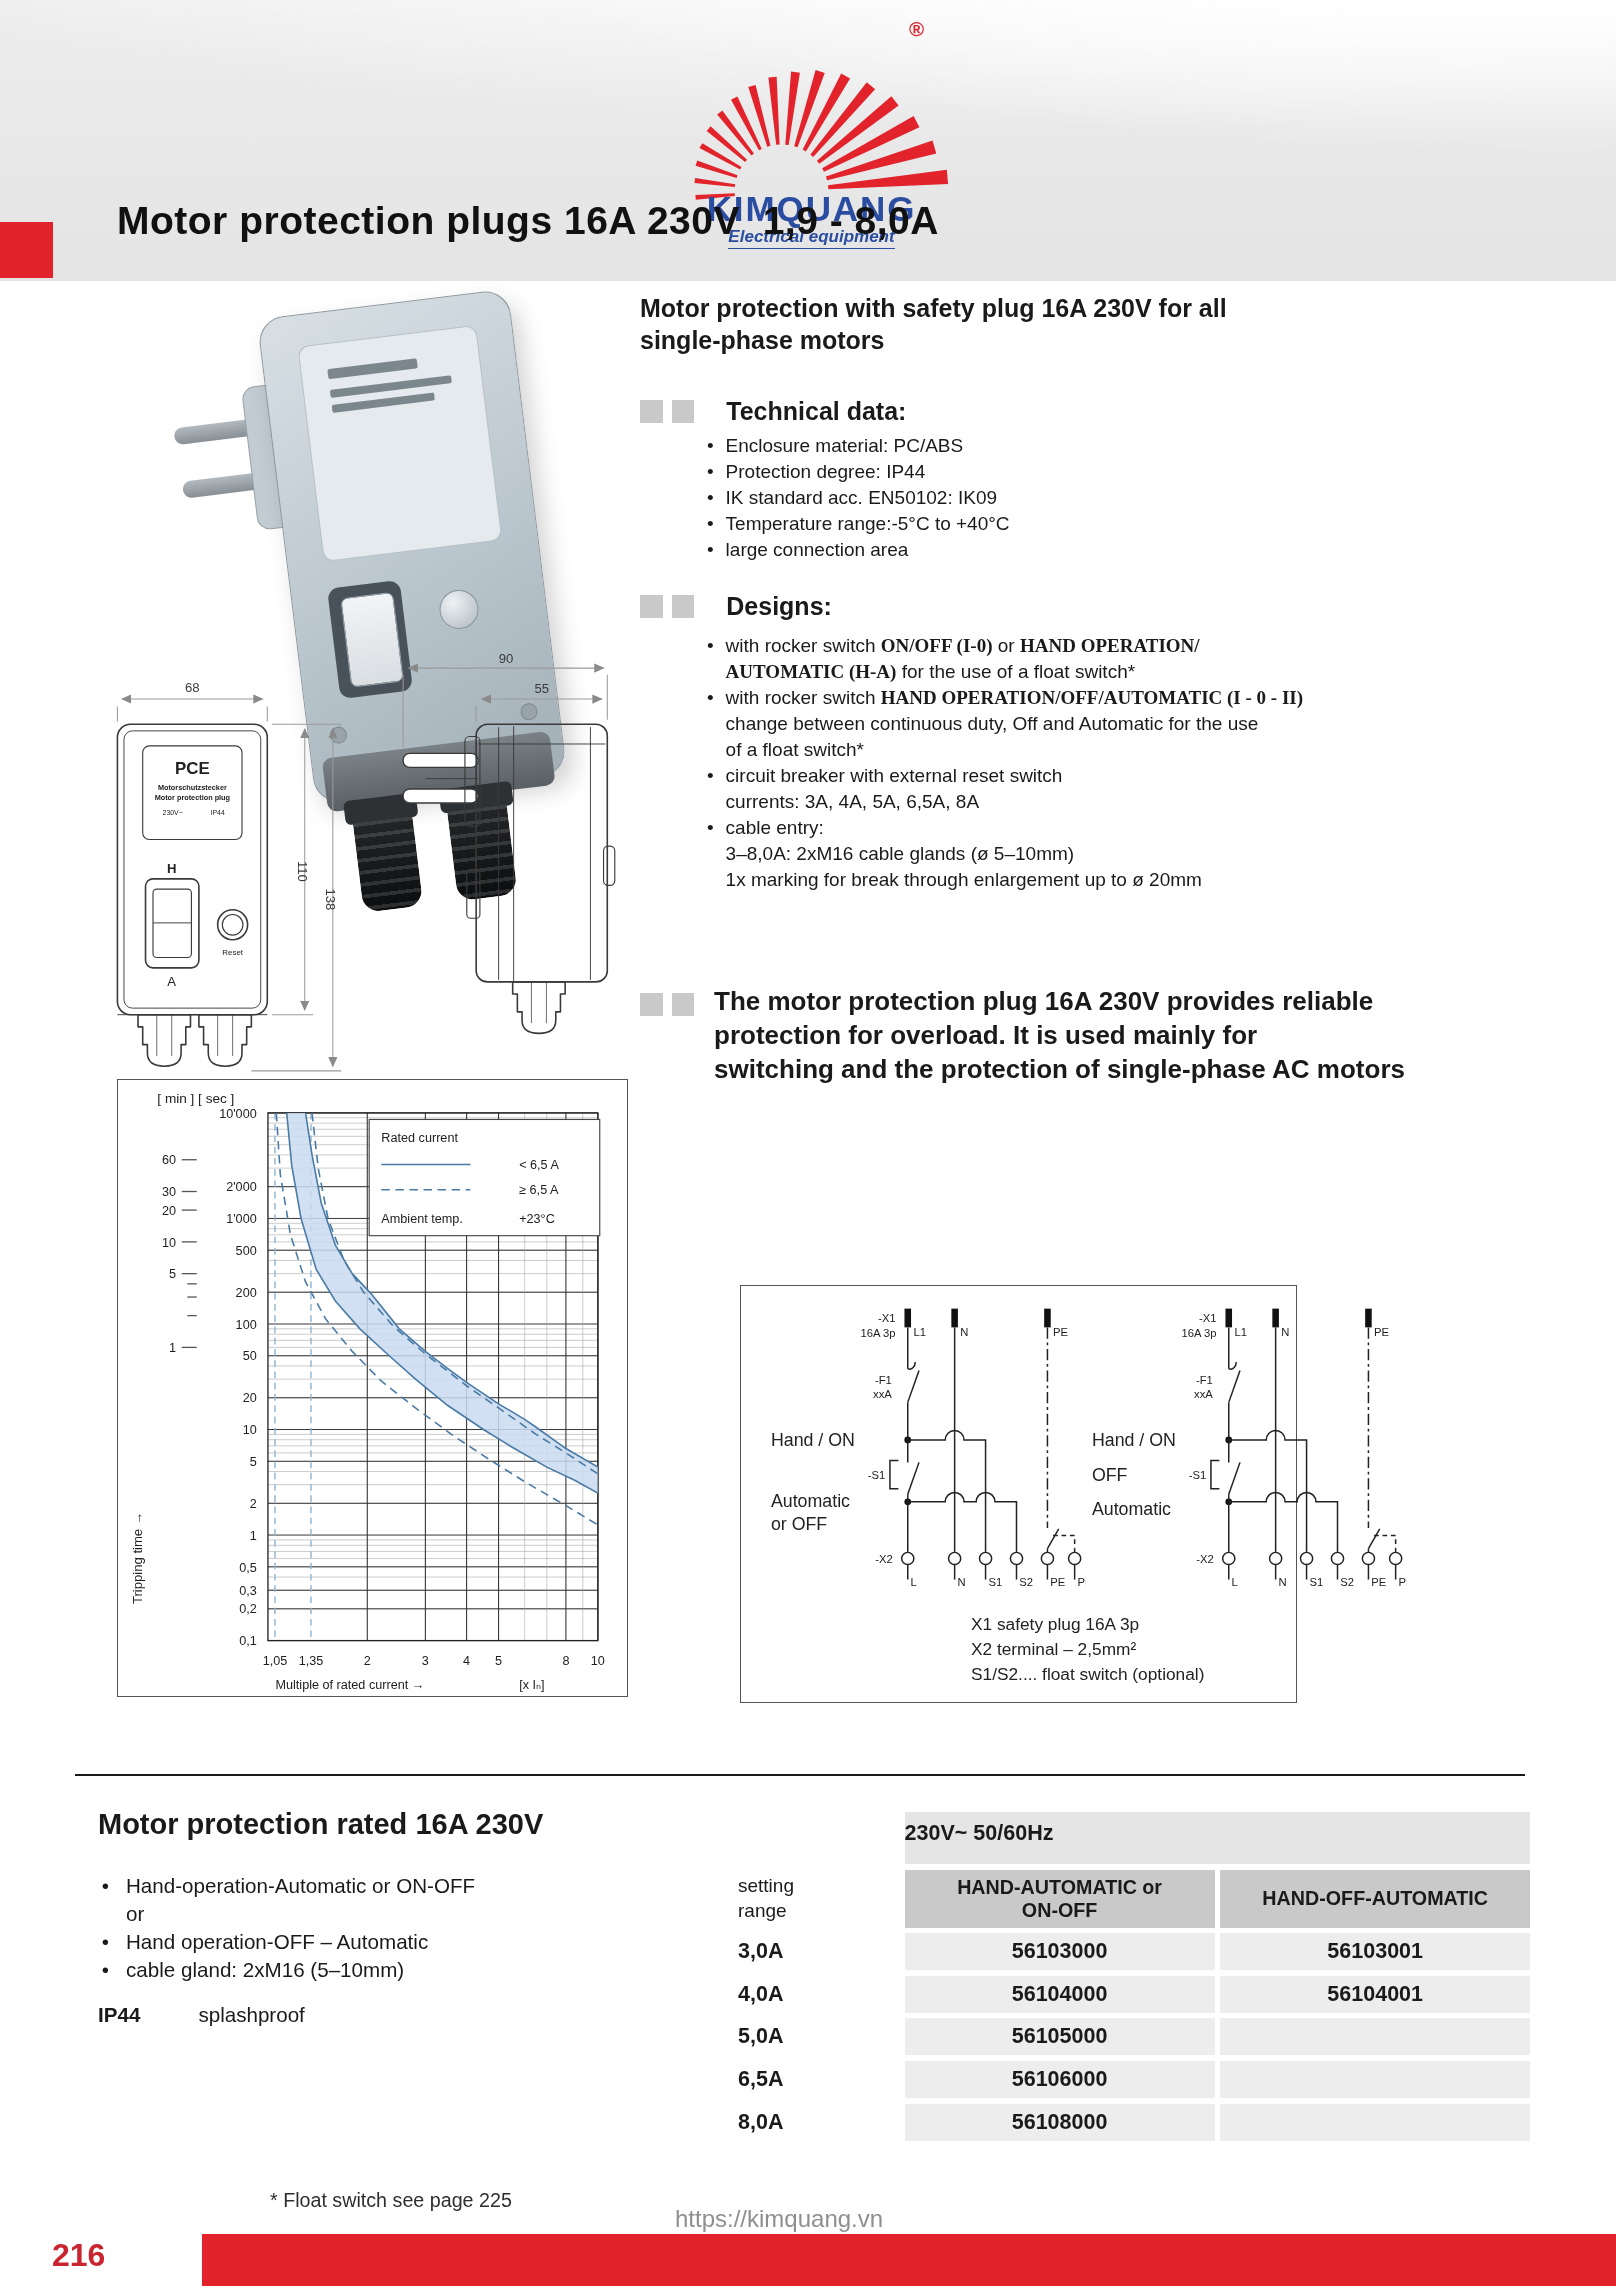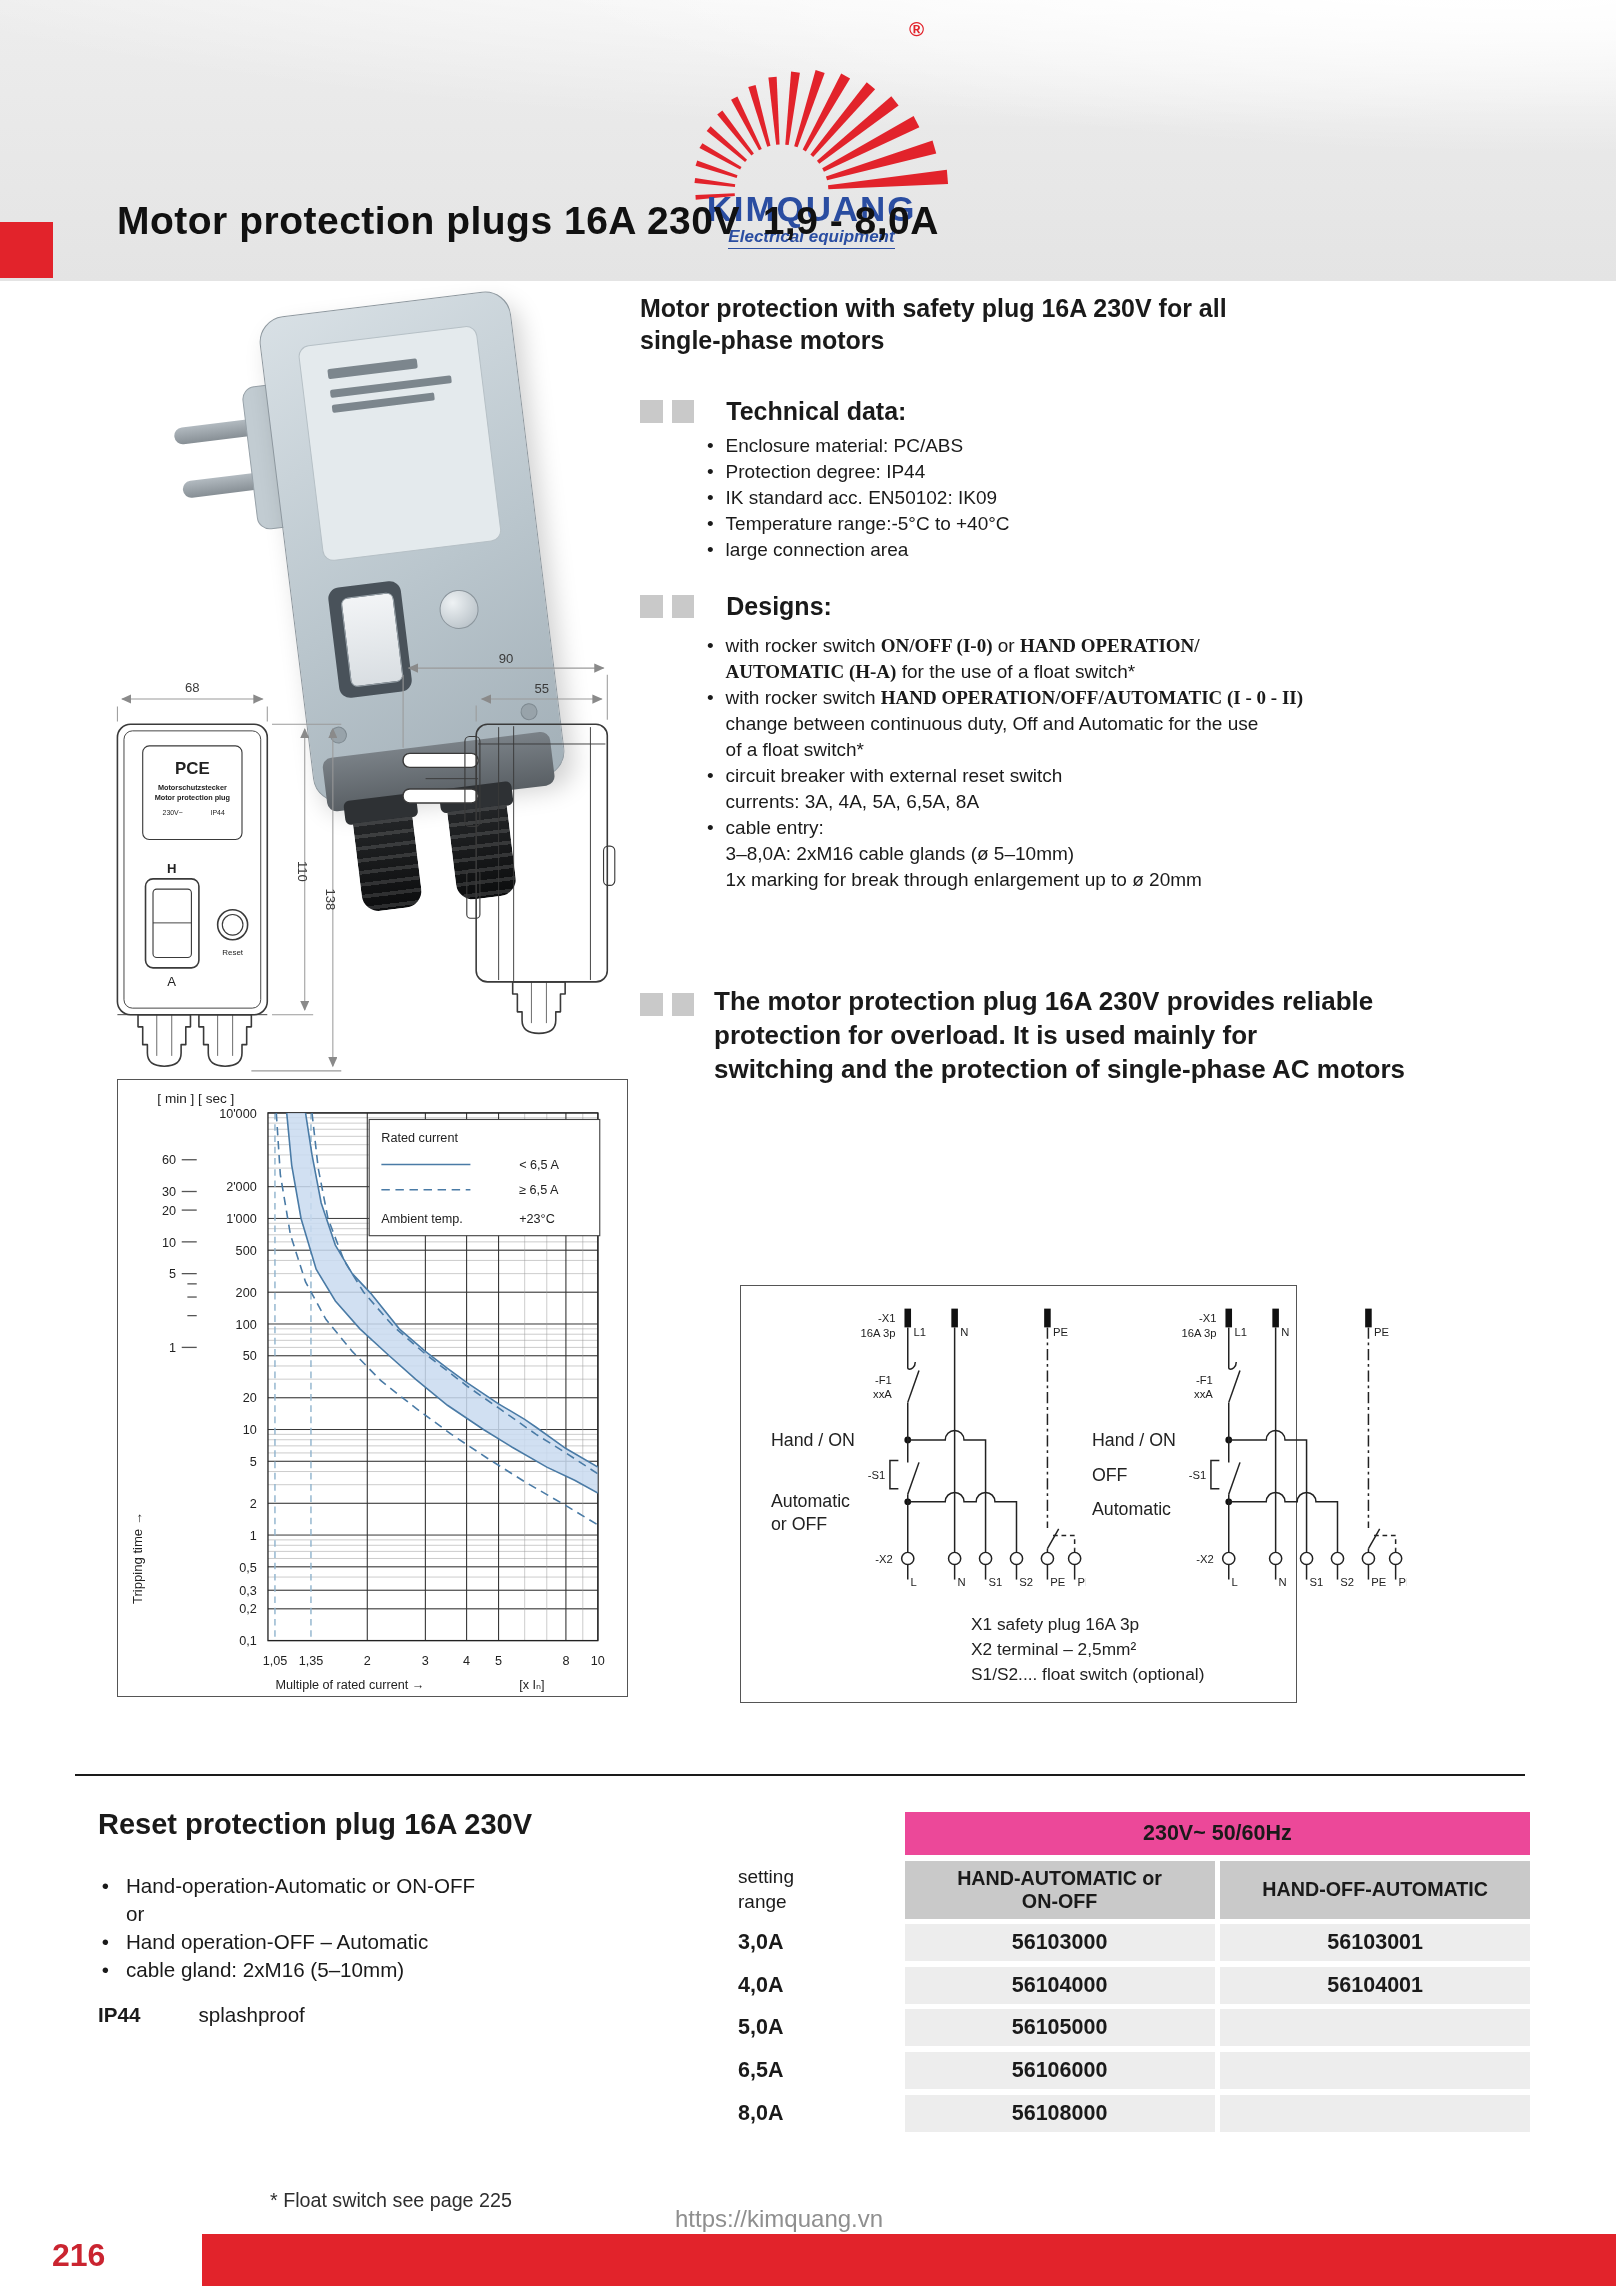--- a/index.html
+++ b/index.html
@@ -81,21 +81,21 @@
   .rule{position:absolute;left:75px;top:1774px;width:1450px;height:1.9px;background:#1a1a1a;}
   .order-heading{position:absolute;left:98px;top:1808px;margin:0;font-size:29px;font-weight:bold;}
   ul.order-bullets{position:absolute;left:98px;top:1872px;margin:0;padding:0;list-style:none;font-size:20.6px;}
   ul.order-bullets li{position:relative;padding-left:28px;line-height:28px;}
   ul.order-bullets li.dot::before{content:"•";position:absolute;left:3.7px;top:0;}
   .ip-row{position:absolute;left:98px;top:2003px;font-size:20.6px;text-align:center;}
   .ip-row b{font-weight:bold;}
   .ip-row span{margin-left:58px;}
   .order-grid{position:absolute;left:738px;top:1812px;display:grid;
               grid-template-columns:161px 310px 310px;column-gap:5.6px;row-gap:5.6px;}
-  .og-vh{grid-column:2/4;background:#ec4899;height:43px;line-height:43px;text-align:center;
+  .og-vh{grid-column:2/4;background:#e5e5e5;height:52px;line-height:43px;text-align:left;
          font-size:21.5px;font-weight:bold;}
   .og-ch{background:#c9c9c9;min-height:58px;display:flex;align-items:center;justify-content:center;
          text-align:center;font-size:19.7px;font-weight:bold;padding:0 37px;box-sizing:border-box;}
   .og-sr{font-size:19px;font-weight:normal;line-height:25px;padding-top:3.7px;}
   .og-set{font-size:21.5px;font-weight:bold;line-height:37px;}
   .og-cell{background:#ededed;height:37px;line-height:37px;text-align:center;
            font-size:21.5px;font-weight:bold;}
   .og-empty{background:transparent;}
   
   .footnote{position:absolute;left:270px;top:2189px;font-size:19.7px;color:#2e2e2e;}
@@ -560,21 +560,21 @@
     </svg>
 
     <div class="circ-notes">
       <div>X1 safety plug 16A 3p</div>
       <div>X2 terminal – 2,5mm²</div>
       <div>S1/S2.... float switch (optional)</div>
     </div>
   </div>
 
   <div class="rule"></div>
-  <h2 class="order-heading">Reset protection plug 16A 230V</h2>
+  <h2 class="order-heading">Motor protection rated 16A 230V</h2>
 
   <ul class="order-bullets">
     <li class="dot"><span>Hand-operation-Automatic or ON-OFF</span></li>
     <li><span>or</span></li>
     <li class="dot"><span>Hand operation-OFF – Automatic</span></li>
     <li class="dot"><span>cable gland: 2xM16 (5–10mm)</span></li>
   </ul>
   <div class="ip-row">
     <b>IP44</b><span>splashproof</span>
   </div>

